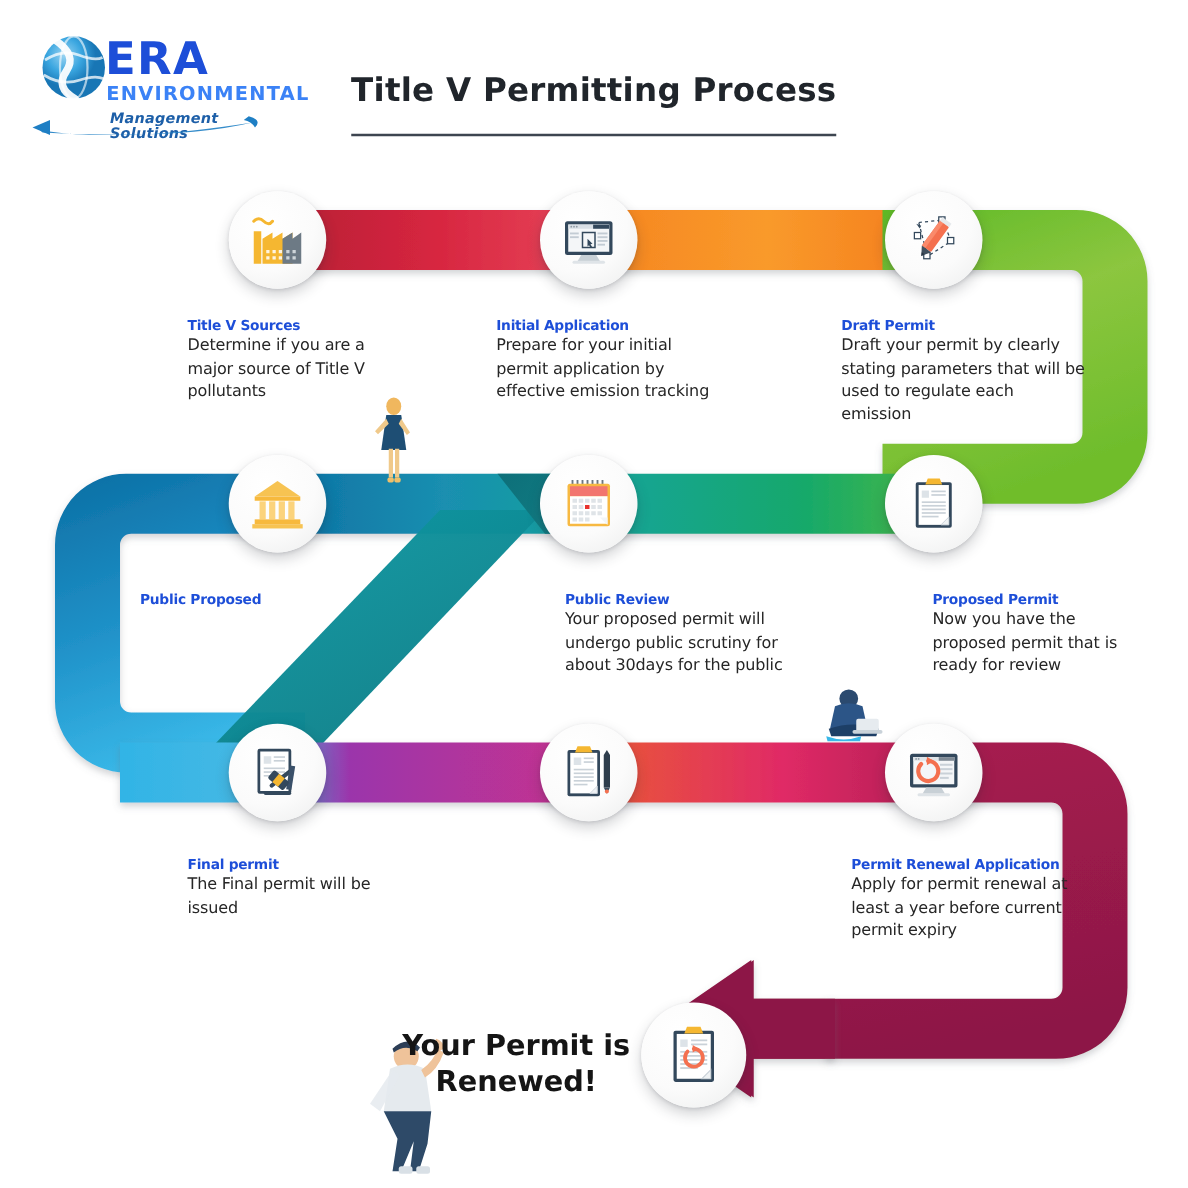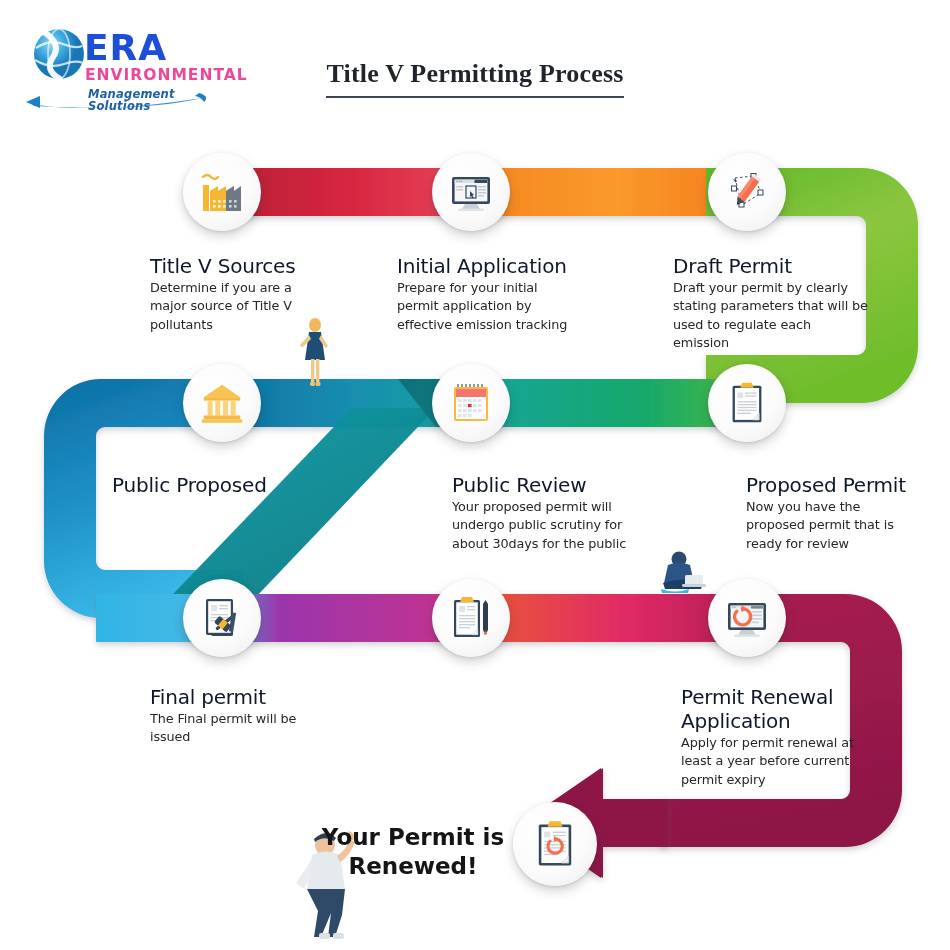--- a/index.html
+++ b/index.html
@@ -10,47 +10,47 @@
     position:relative;overflow:hidden;
   }
   .stage{position:absolute;inset:0;width:950px;height:950px;}
 
   
   .logo{position:absolute;left:22px;top:22px;width:210px;height:82px;}
   .logo-globe{position:absolute;left:8px;top:4px;width:58px;height:58px;}
   .logo-era{position:absolute;left:62px;top:8px;font-size:36px;font-weight:bold;
     letter-spacing:1px;color:#1d4ed8;line-height:1;font-family:"DejaVu Sans",sans-serif;}
   .logo-env{position:absolute;left:63px;top:46px;font-size:15.5px;font-weight:bold;
-    letter-spacing:1.0px;color:#ec4899;line-height:1;}
+    letter-spacing:1.0px;color:#3b82f6;line-height:1;}
   .logo-ms{position:absolute;left:66px;top:67px;font-size:11.5px;color:#1d5fa8;
     font-style:italic;font-weight:bold;letter-spacing:.2px;line-height:1;}
   .logo-swoosh{position:absolute;left:2px;top:60px;width:190px;height:26px;}
 
   
   .title{
     position:absolute;left:0;top:58px;width:950px;text-align:center;
     font-size:26px;font-weight:bold;color:#20252b;letter-spacing:.2px;
   }
-  .title span{border-bottom:2px solid #3d4550;padding-bottom:8px;font-family:Liberation Serif, serif;}
+  .title span{border-bottom:2px solid #3d4550;padding-bottom:19px;}
 
   
   .ribbon-layer{position:absolute;left:0;top:0;width:950px;height:950px;}
 
   
   .node{
     position:absolute;width:78px;height:78px;border-radius:50%;
     background:radial-gradient(circle at 38% 32%,#ffffff 0%,#fbfbfb 55%,#eceded 100%);
     box-shadow:0 5px 11px rgba(40,45,55,.22), 0 1px 3px rgba(40,45,55,.14);
     display:flex;align-items:center;justify-content:center;
   }
   .node svg{display:block;}
 
   
   .step{position:absolute;width:172px;}
-  .step .hd{font-size:20px;font-weight:normal;color:#0f172a;line-height:1.2;
+  .step .hd{font-size:11px;font-weight:bold;color:#1d4ed8;line-height:1.2;
     margin:0 0 1px 0;letter-spacing:-.2px;}
   .step .bd{font-size:12.8px;color:#262626;line-height:1.44;letter-spacing:-.1px;}
   .step.wide{width:188px;}
   .step.w200{width:196px;}
 
   .final-label{position:absolute;width:190px;text-align:center;
     font-size:23px;font-weight:bold;color:#151515;line-height:1.26;}
 
   
   .person{position:absolute;}

